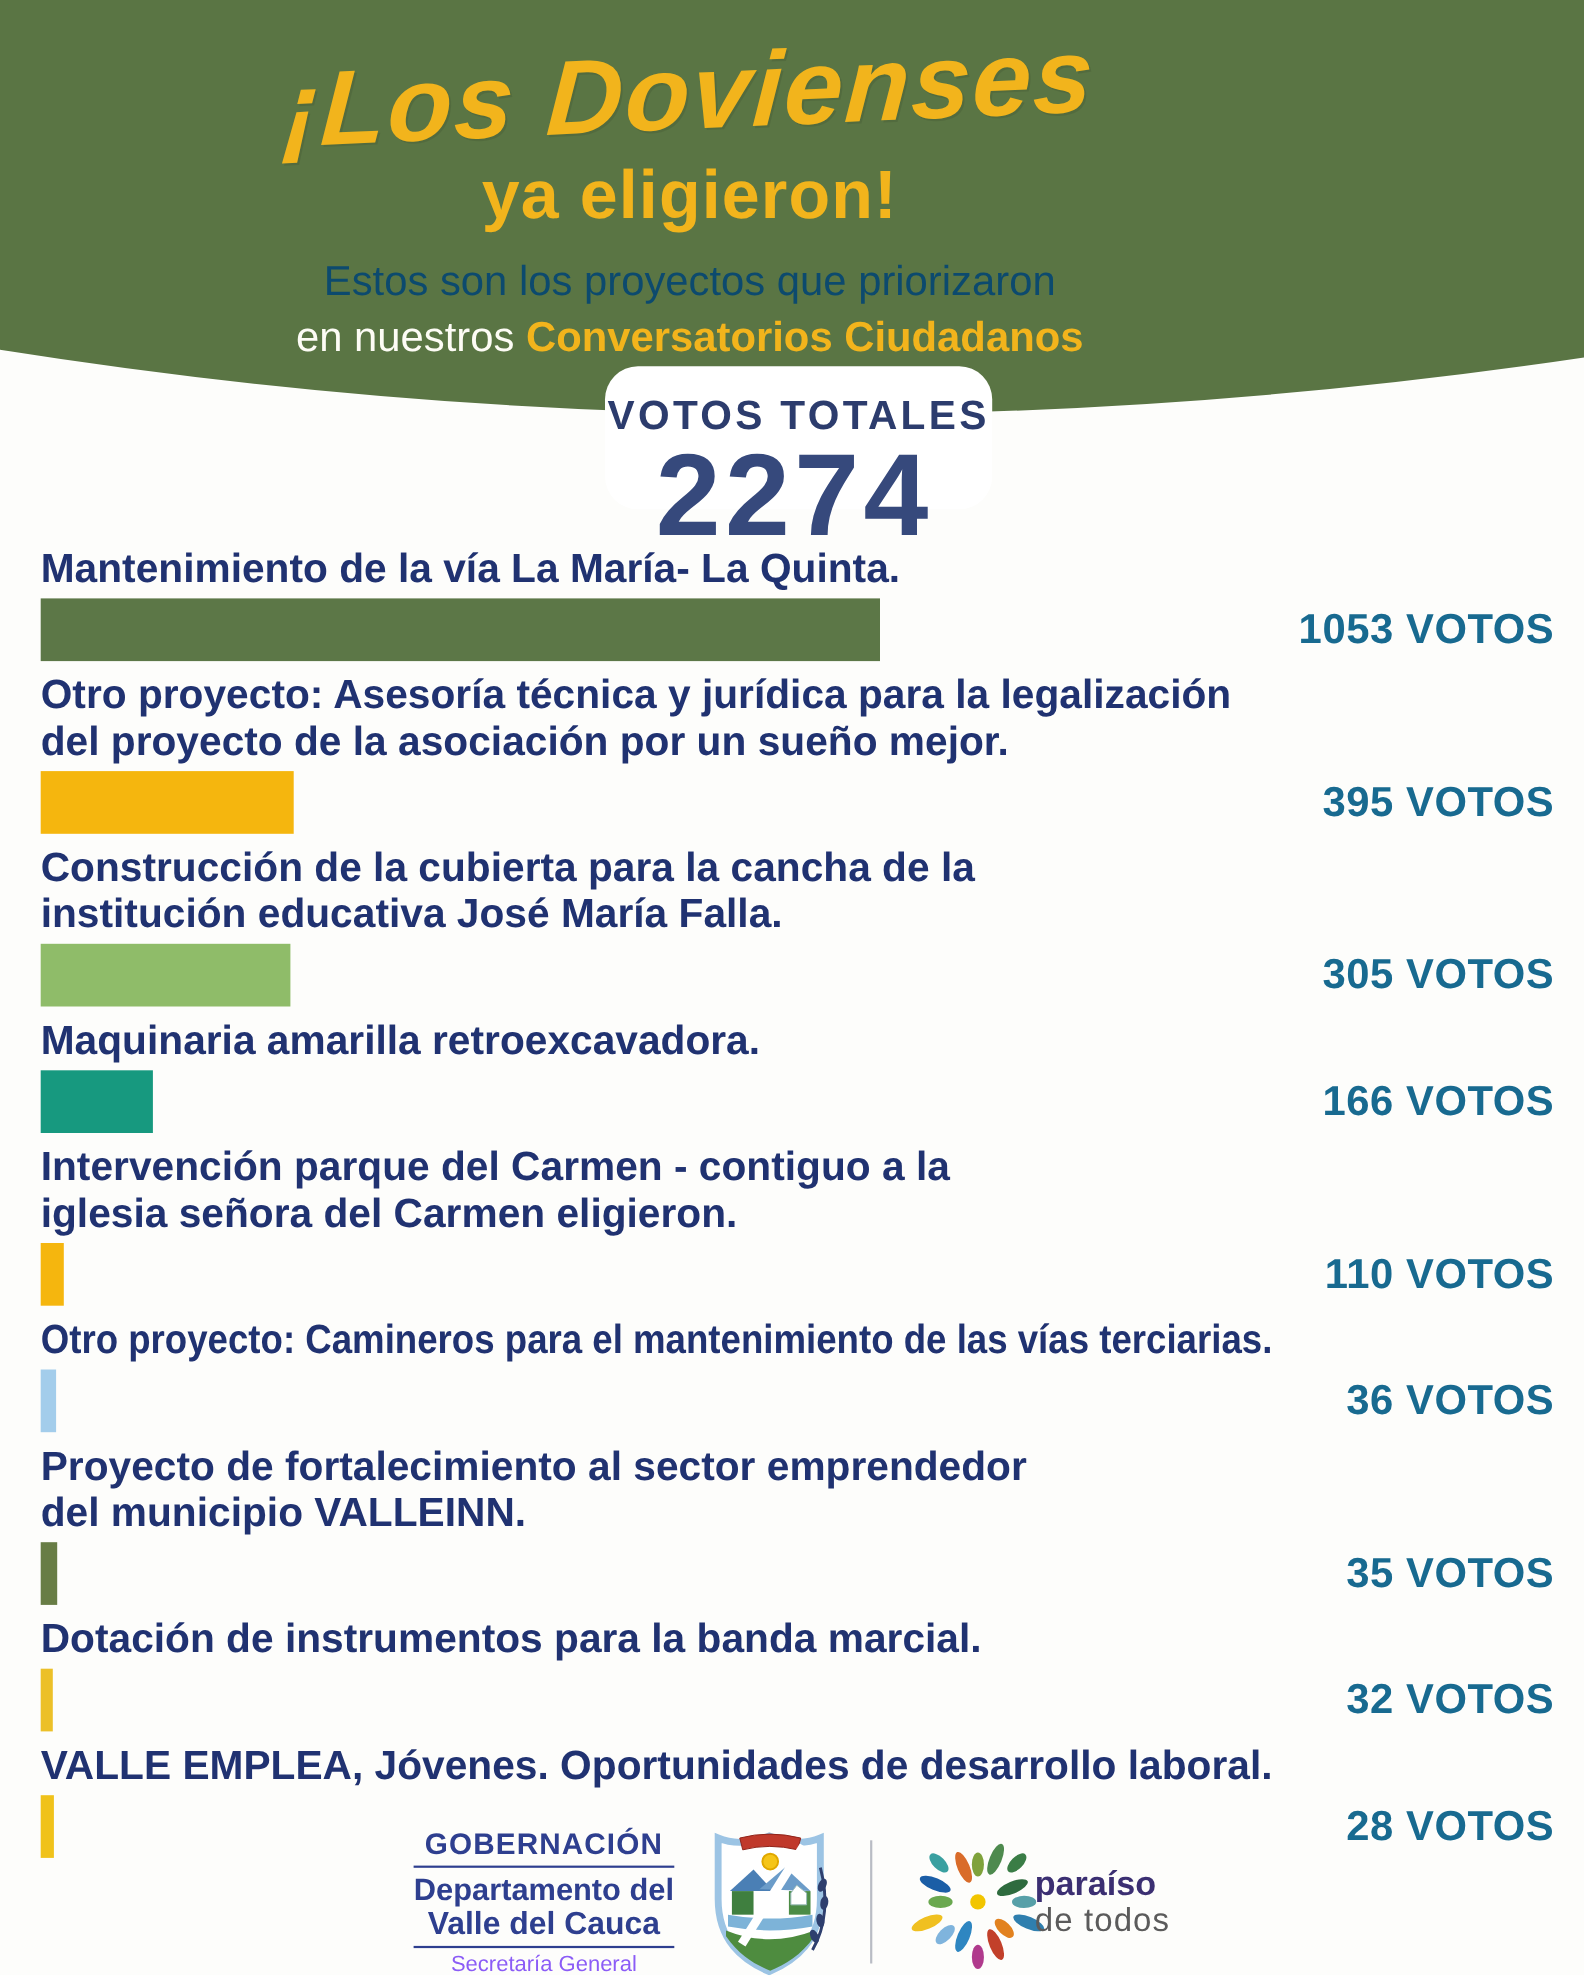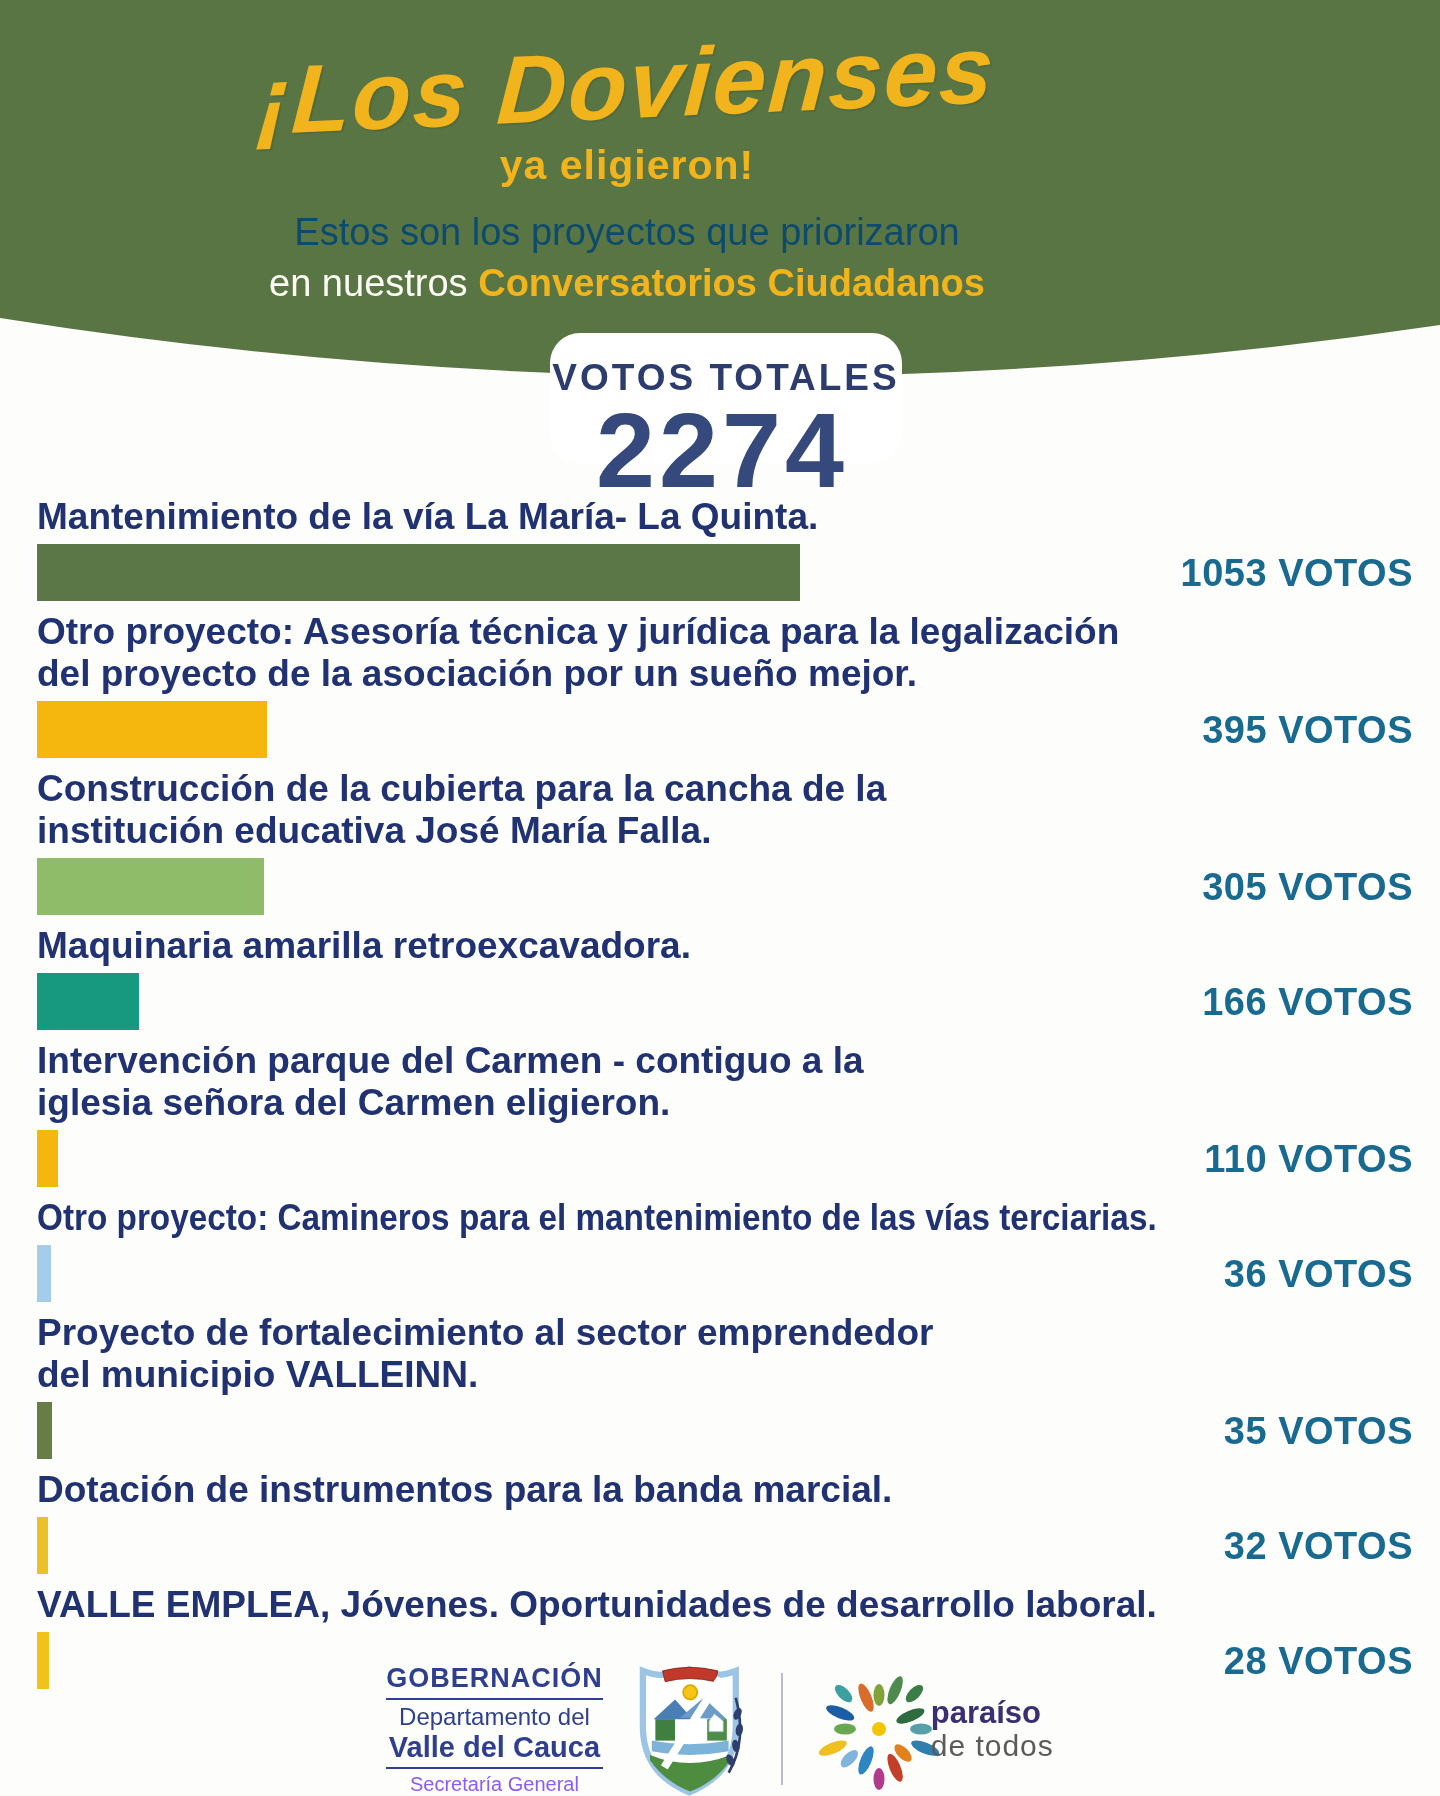--- a/index.html
+++ b/index.html
@@ -15,21 +15,21 @@
   }
   .title-script{
     display:inline-block;margin-top:30px;
     font-size:96px;font-weight:800;font-style:italic;
     color:#f2b41c;letter-spacing:2px;
     transform:rotate(-2.5deg) skewX(-6deg);
     text-shadow:2px 2px 0 rgba(0,0,0,0.08);
     white-space:nowrap;
   }
   .title-sub{
-    margin-top:2px;font-size:41px;font-weight:800;color:#f2b41c;letter-spacing:1px;
+    margin-top:2px;font-size:62px;font-weight:800;color:#f2b41c;letter-spacing:1px;
   }
   .subtitle1{margin-top:22px;font-size:38px;font-weight:500;color:#0c4a6e;}
   .subtitle2{margin-top:8px;font-size:38px;font-weight:500;color:#fdfcf5;}
   .subtitle2 .hl{font-weight:800;color:#f2b41c;}
   
   .pill{
     position:absolute;left:550px;top:333px;width:352px;height:130px;
     background:#ffffff;border-radius:30px;z-index:3;
     display:flex;align-items:flex-start;justify-content:center;
   }
@@ -51,21 +51,21 @@
     position:absolute;right:0;top:50%;transform:translateY(-50%);
     font-size:38px;font-weight:800;color:#186a90;letter-spacing:0.5px;white-space:nowrap;
   }
   
   .footer{
     position:absolute;left:0;top:1662px;width:1440px;height:134px;z-index:2;
     display:flex;align-items:center;justify-content:center;gap:26px;
   }
   .gob-block{color:#2e3f8f;text-align:center;line-height:1.12;}
   .gob-l1{font-size:27px;font-weight:800;letter-spacing:1px;border-bottom:2px solid #2e3f8f;padding-bottom:5px;}
-  .gob-l2{font-size:24px;font-weight:400;margin-top:4px;}
+  .gob-l2{font-size:28px;font-weight:700;margin-top:4px;}
   .gob-l3{font-size:29px;font-weight:800;border-bottom:2px solid #2e3f8f;padding-bottom:3px;}
   .gob-l4{font-size:20px;font-weight:400;margin-top:4px;color:#8b5cf6;}
   .divider{width:2px;height:112px;background:#b9bcc4;}
   .paraiso{display:flex;align-items:center;}
   .paraiso-text{margin-left:-18px;line-height:1.05;}
   .paraiso-l1{font-size:31px;font-weight:800;color:#3b2f72;}
   .paraiso-l2{font-size:30px;font-weight:400;color:#5b5b5b;letter-spacing:1px;}
 </style>
 </head>
 <body>

